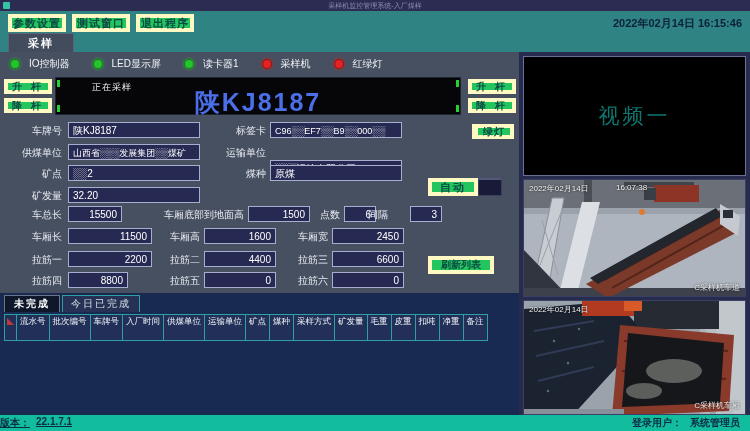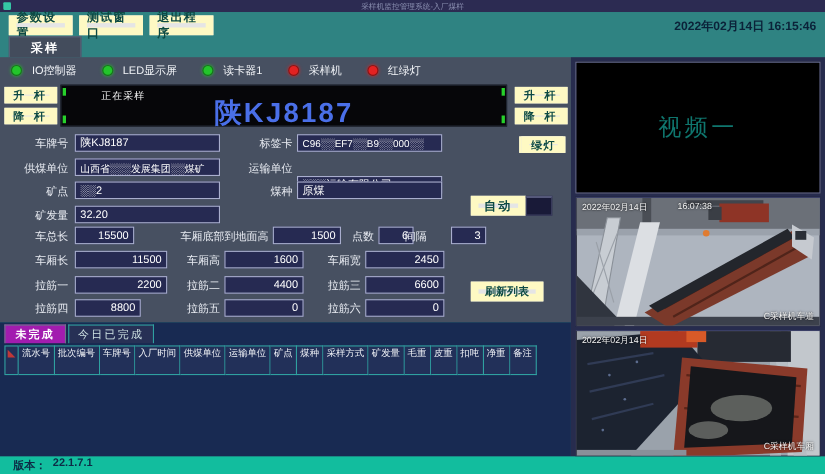--- a/index.html
+++ b/index.html
@@ -7,21 +7,21 @@
   body { font-family:"Liberation Sans","DejaVu Sans",sans-serif; position:relative; background:#2F8382; }
   .abs { position:absolute; }
 
   
   .titlebar { left:0; top:0; width:750px; height:11px; background:#2C2B52; }
   .title-icon { left:3px; top:2px; width:7px; height:7px; background:#35C5A5; border-radius:1px; }
   .title-text { left:0; top:1px; width:750px; text-align:center; font-size:7px; color:#8A8FB0; }
 
   
   .menuband { left:0; top:11px; width:750px; height:41px; background:#2F8382; }
-  .gbtn { background:#e5e5e5; border:7px solid #fef9c3; color:#0D4A44; font-weight:bold;
+  .gbtn { background:#22c55e; border:4px solid #fef9c3; color:#0D4A44; font-weight:bold;
           display:flex; align-items:center; justify-content:center; cursor:pointer; }
   .menu-btn { top:14px; height:18px; width:58px; font-size:11px; letter-spacing:1px; }
   .datetime { top:16px; right:8px; font-size:11px; color:#0B2239; font-weight:bold; }
   .tab-sampling { left:8px; top:33px; width:66px; height:19px; background:#434C5C; color:#FFFFFF;
                   font-size:11px; font-weight:bold; display:flex; align-items:center; justify-content:center;
                   letter-spacing:2px; border:1px solid #59637A; border-bottom:none; }
 
   
   .left-pane { left:0; top:52px; width:519px; height:241px; background:#475061; }
   .table-zone { left:0; top:293px; width:519px; height:122px; background:#182A52; }
@@ -44,34 +44,34 @@
   
   .lbl { color:#E8EBF2; font-size:10px; text-align:right; white-space:nowrap; }
   .inp { background:#262A52; border:1px solid #A9AECE; color:#FFFFFF; font-size:10px;
          height:16px; line-height:14px; padding:1px 4px; overflow:hidden; white-space:nowrap; }
   .num { text-align:right; }
   .sbtn { height:15px; font-size:10px; letter-spacing:1px; }
   .auto-ind { background:#191A38; border:1px solid #3C3F60; border-top:2px solid #55587A; }
 
   
   .btab { height:17px; display:flex; align-items:center; justify-content:center; font-size:10px; letter-spacing:2px; cursor:pointer; }
-  .btab.active { background:#a21caf; color:#FFFFFF; font-weight:bold; border:1px solid #6A7388; border-bottom:none; }
+  .btab.active { background:#0f172a; color:#FFFFFF; font-weight:bold; border:1px solid #6A7388; border-bottom:none; }
   .btab.idle { background:#273055; color:#CFE3E3; border:1px solid #2FA0A0; border-bottom:none; }
   .thead { left:4px; top:314px; display:flex; align-items:stretch; height:27px; }
   .th { border:1px solid #2FA0A0; border-left:none; background:#223059; color:#F2F4F8;
         font-size:8.5px; line-height:12px; padding:0 3px; white-space:nowrap; cursor:pointer; }
   .th:first-child { border-left:1px solid #2FA0A0; }
   .corner-cell { width:13px; background:#223059; border:1px solid #2FA0A0; position:relative; }
   .tri { position:absolute; left:2px; top:3px; width:0; height:0;
          border-left:7px solid #C03838; border-top:7px solid transparent; }
 
   
   .statusbar { left:0; top:415px; width:750px; height:16px; background:#12BD9E;
                display:flex; align-items:center; font-size:10px; font-weight:bold; color:#0D2B46; }
-  .statusbar .ver { margin-left:12px; display:flex; gap:6px; }
+  .statusbar .ver { margin-left:0; display:flex; gap:6px;text-decoration:underline; }
   .statusbar .usr { margin-left:auto; margin-right:10px; display:flex; gap:8px; }
 
   
   .vpanel { left:523px; width:223px; background:#000; border:1px solid #6A6F96; overflow:hidden; }
   .v1 { top:56px; height:120px; display:flex; align-items:center; justify-content:center; }
   .v1-label { color:#0f766e; font-size:21px; letter-spacing:3px; }
   .v2 { top:179px; height:118px; border-color:#3A3F66; }
   .v3 { top:300px; height:115px; border-color:#3A3F66; }
   .cam-overlay { position:absolute; color:#F5F5F5; font-size:8px; text-shadow:0 0 2px #000; white-space:nowrap; }
 </style>
@@ -255,13 +255,17 @@
   </svg>
   <div class="cam-overlay" style="left:5px;top:3px;">2022年02月14日</div>
   <div class="cam-overlay" style="right:5px;bottom:3px;">C采样机车厢</div>
 </div>
 
 <div class="abs statusbar">
   <div class="ver">
     <span>版本：</span>
     <span>22.1.7.1</span>
   </div>
+  <div class="usr">
+    <span>登录用户：</span>
+    <span>系统管理员</span>
+  </div>
 </div>
 
 </body></html>

